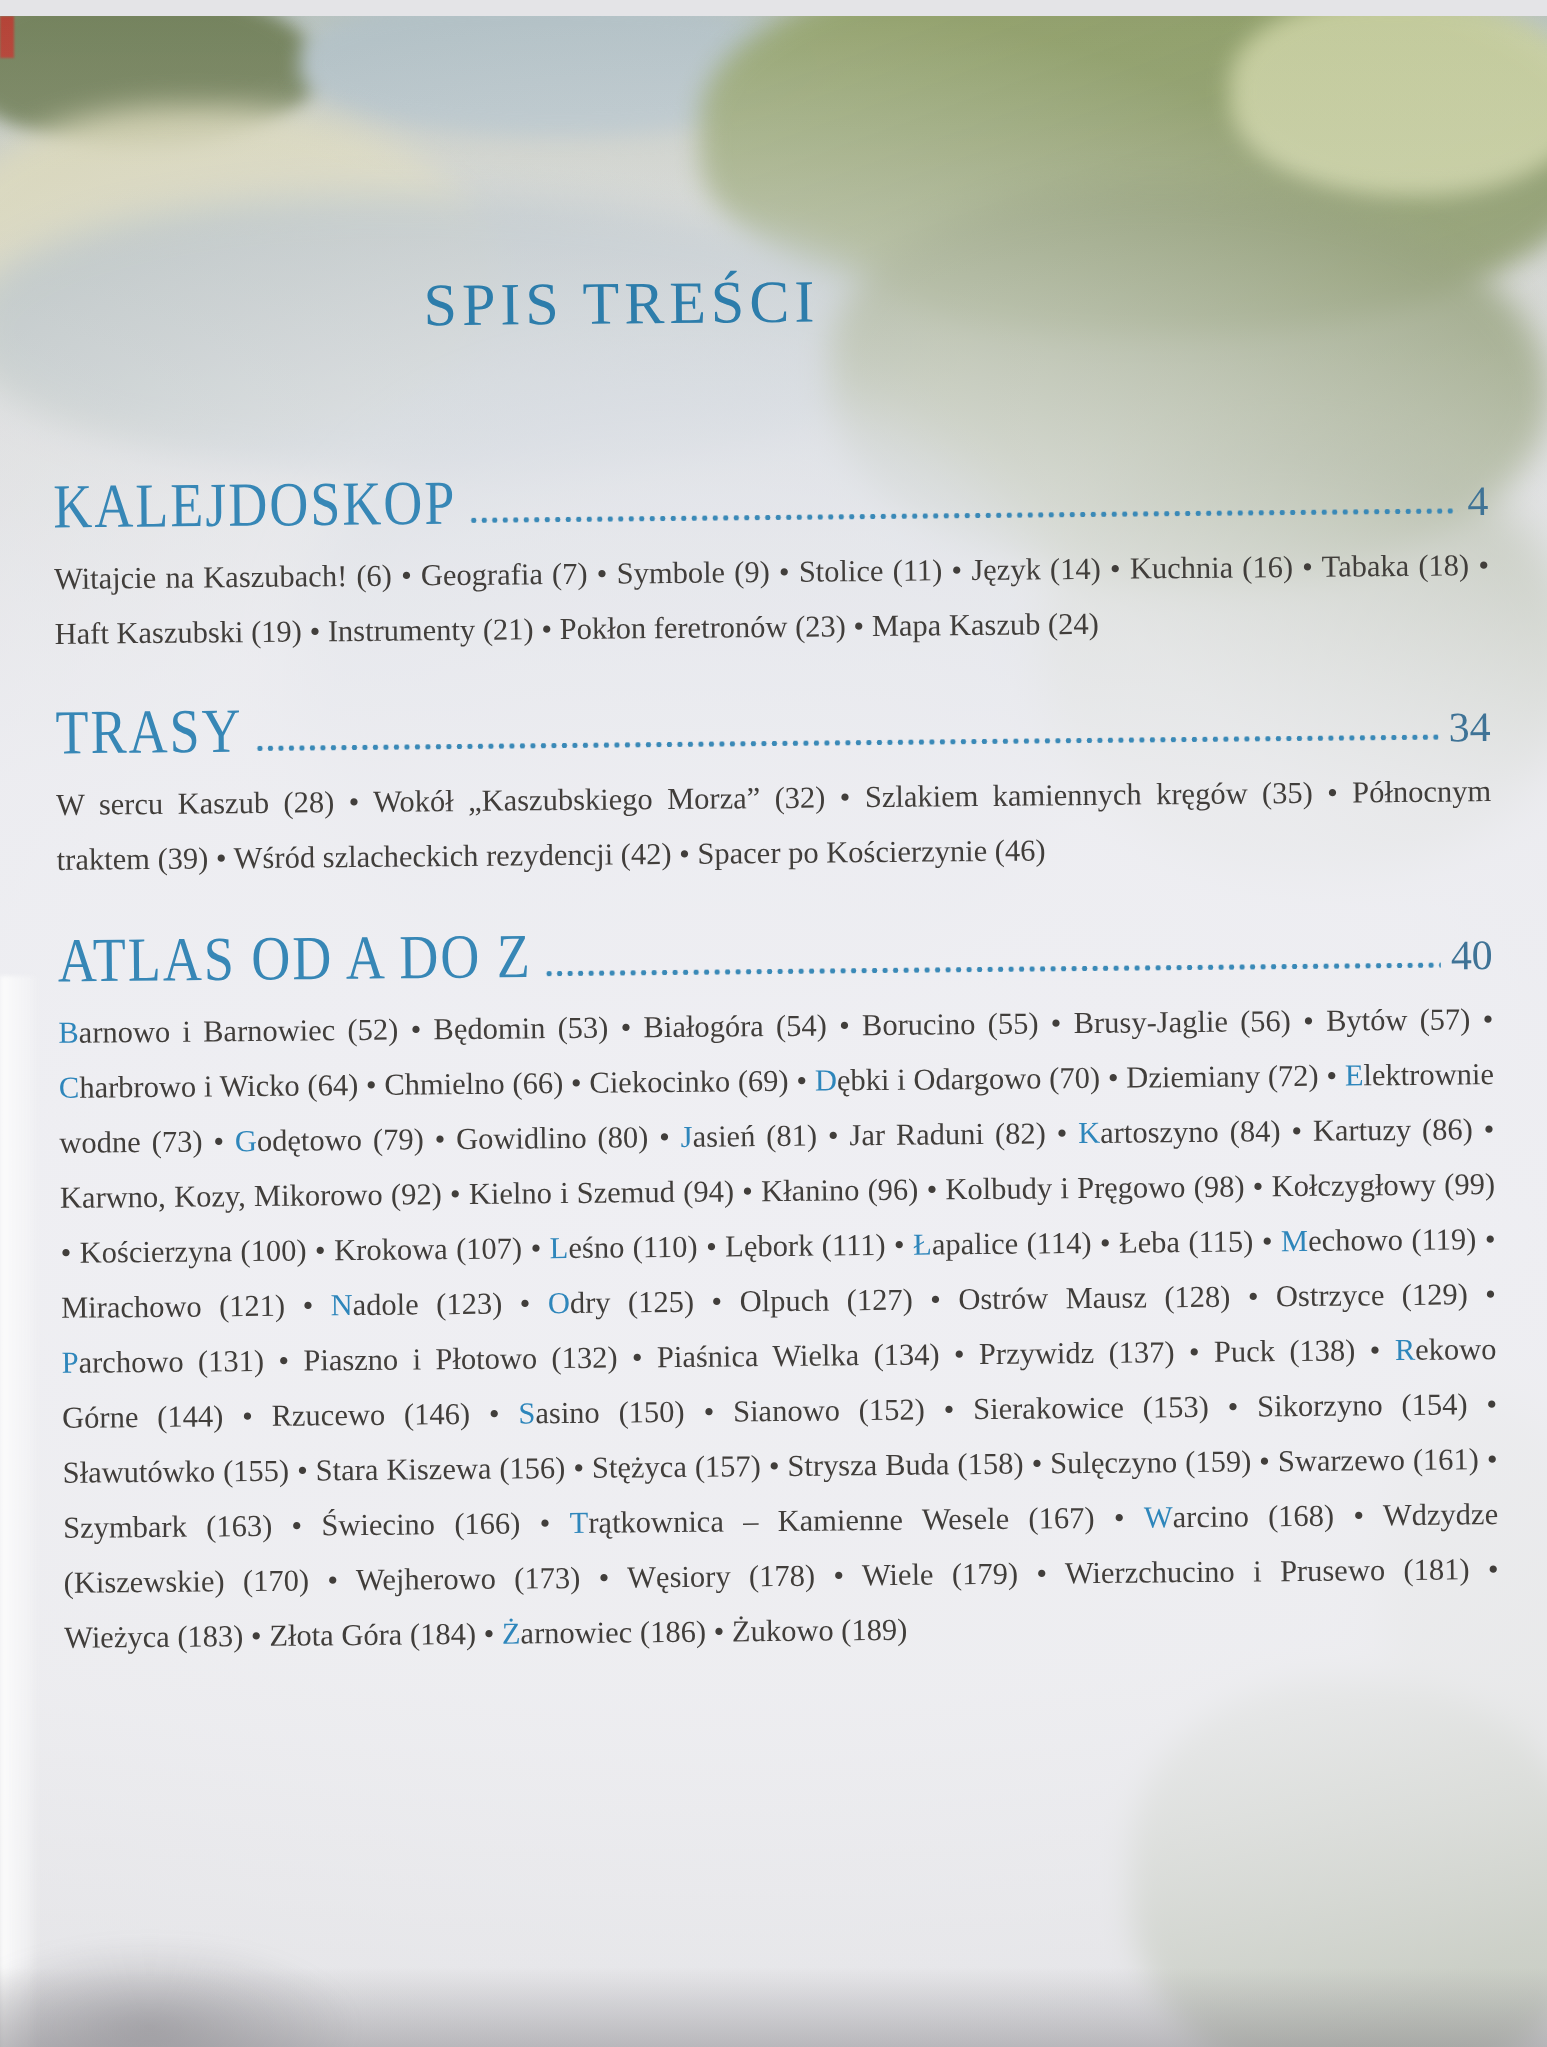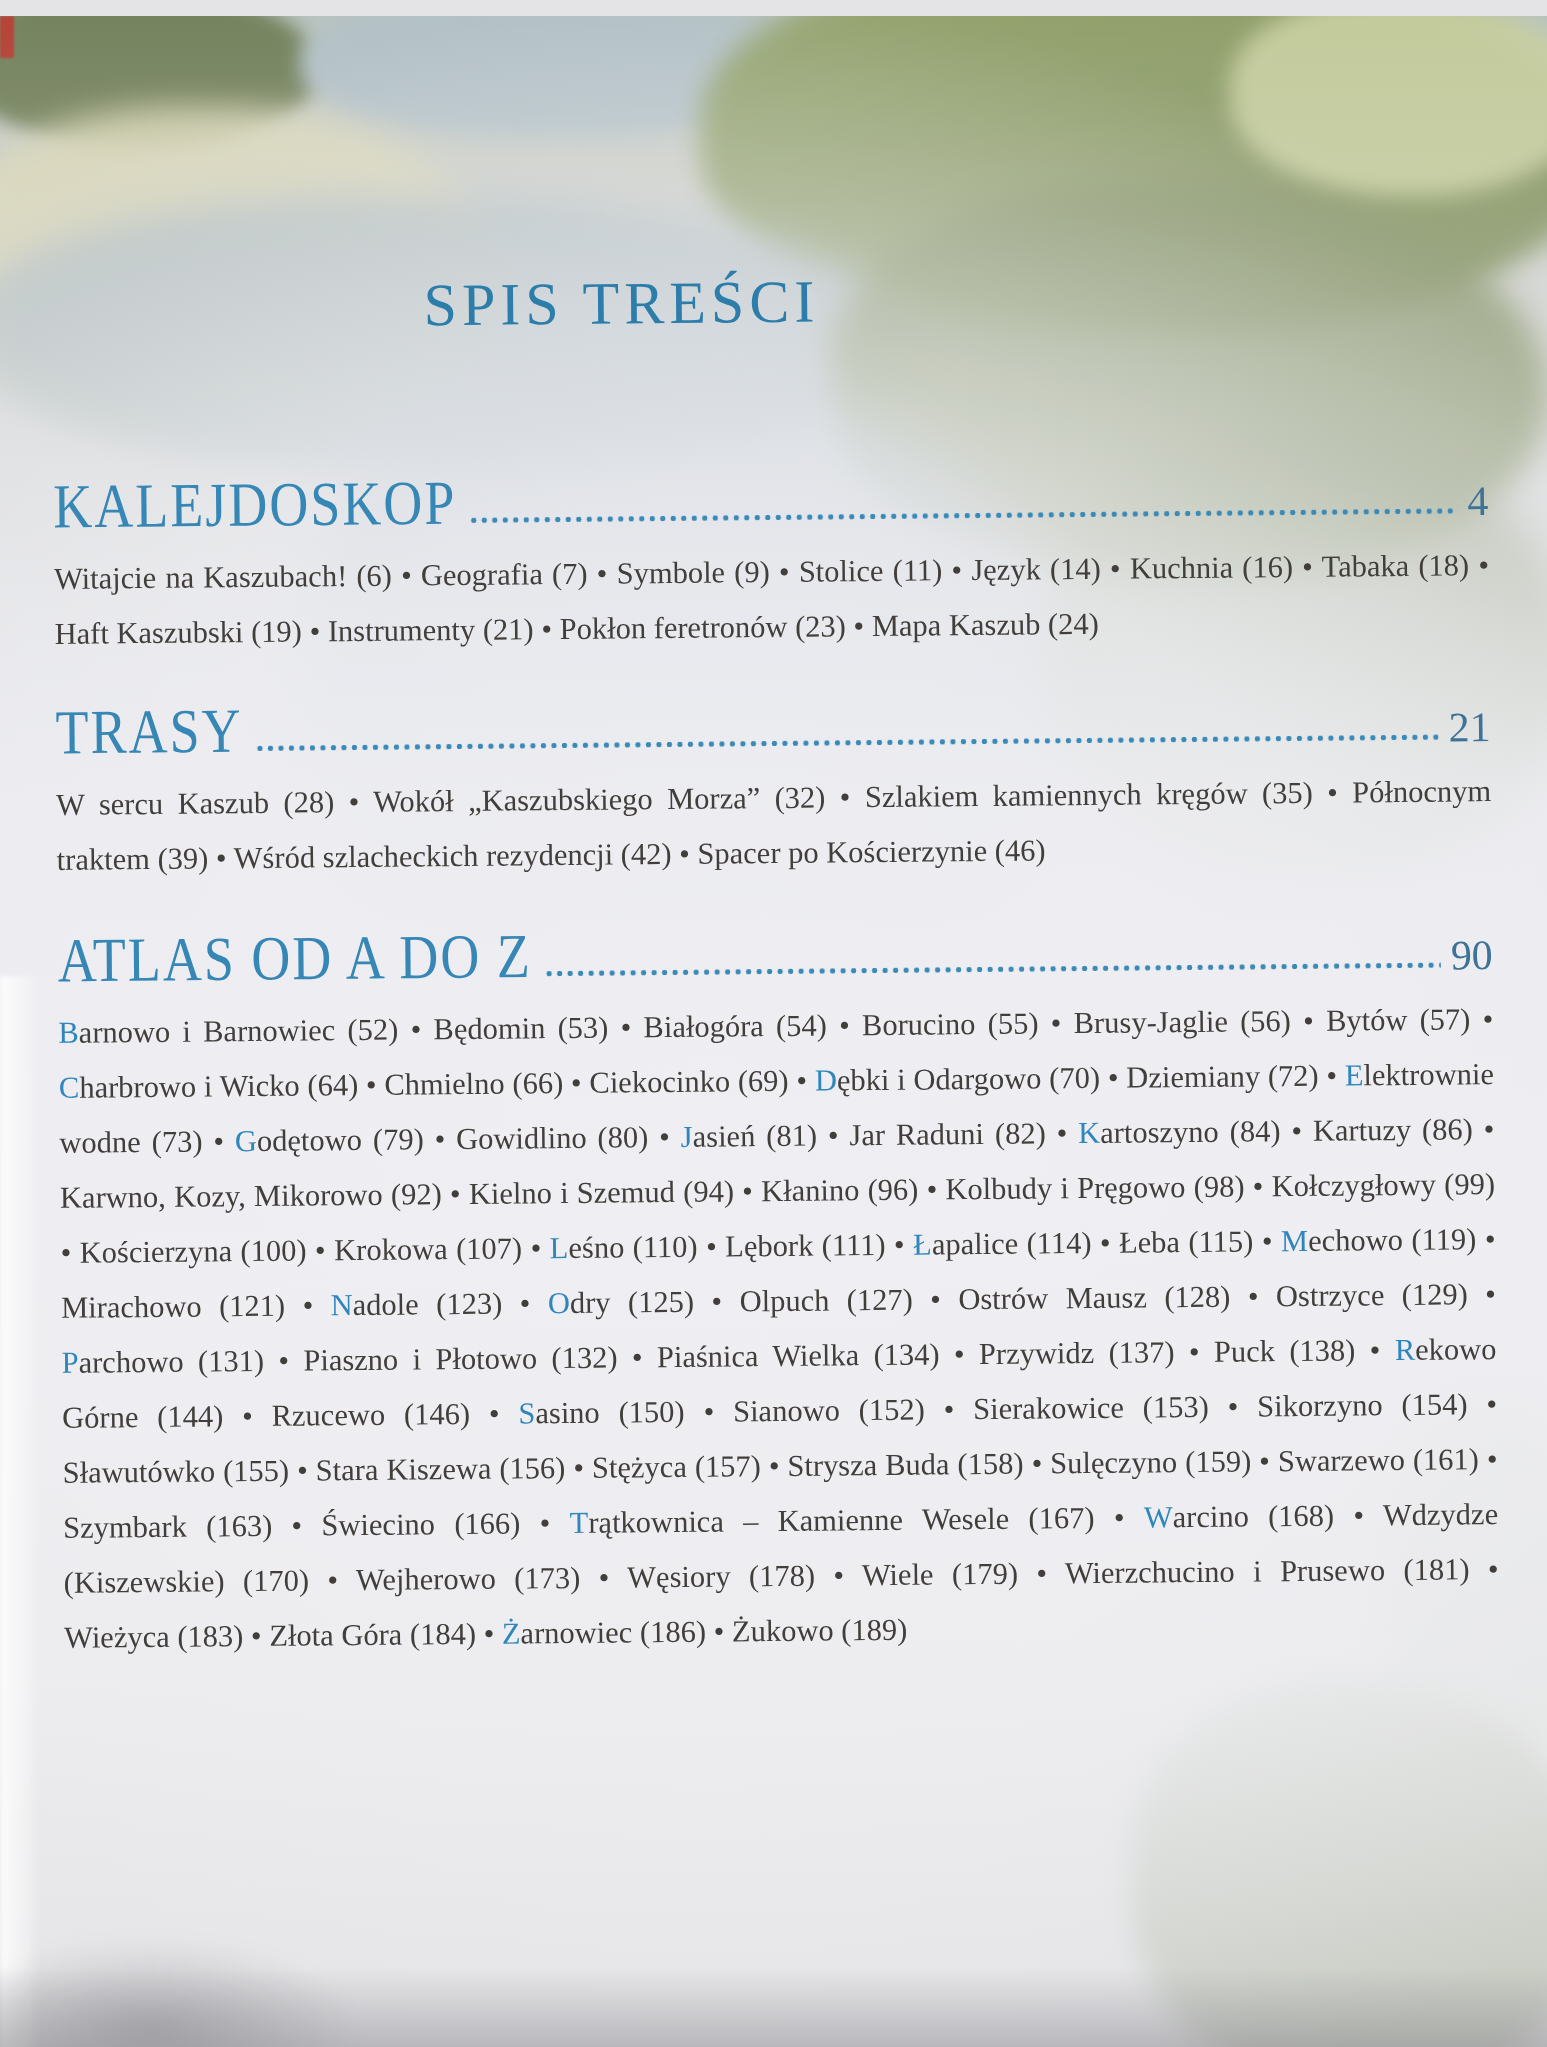--- a/index.html
+++ b/index.html
@@ -99,27 +99,27 @@
         <span class="leader"></span>
         <span class="pagenum">4</span>
       </div>
       <p class="entries"><span class="entry">Witajcie na Kaszubach!&nbsp;(6)</span><span class="sep"> • </span><span class="entry">Geografia&nbsp;(7)</span><span class="sep"> • </span><span class="entry">Symbole&nbsp;(9)</span><span class="sep"> • </span><span class="entry">Stolice&nbsp;(11)</span><span class="sep"> • </span><span class="entry">Język&nbsp;(14)</span><span class="sep"> • </span><span class="entry">Kuchnia&nbsp;(16)</span><span class="sep"> • </span><span class="entry">Tabaka&nbsp;(18)</span><span class="sep"> • </span><span class="entry">Haft Kaszubski&nbsp;(19)</span><span class="sep"> • </span><span class="entry">Instrumenty&nbsp;(21)</span><span class="sep"> • </span><span class="entry">Pokłon feretronów&nbsp;(23)</span><span class="sep"> • </span><span class="entry">Mapa Kaszub&nbsp;(24)</span></p>
     </section>
 
     <section class="section sec-trasy">
       <div class="heading-row">
         <span class="heading">TRASY</span>
         <span class="leader"></span>
-        <span class="pagenum">21</span>
+        <span class="pagenum">34</span>
       </div>
       <p class="entries"><span class="entry">W sercu Kaszub&nbsp;(28)</span><span class="sep"> • </span><span class="entry">Wokół „Kaszubskiego Morza”&nbsp;(32)</span><span class="sep"> • </span><span class="entry">Szlakiem kamiennych kręgów&nbsp;(35)</span><span class="sep"> • </span><span class="entry">Północnym traktem&nbsp;(39)</span><span class="sep"> • </span><span class="entry">Wśród szlacheckich rezydencji&nbsp;(42)</span><span class="sep"> • </span><span class="entry">Spacer po Kościerzynie&nbsp;(46)</span></p>
     </section>
 
     <section class="section sec-atlas">
       <div class="heading-row">
         <span class="heading">ATLAS OD A DO Z</span>
         <span class="leader"></span>
-        <span class="pagenum">90</span>
+        <span class="pagenum">40</span>
       </div>
       <p class="entries"><span class="entry"><span class="initial">B</span>arnowo i Barnowiec&nbsp;(52)</span><span class="sep"> • </span><span class="entry">Będomin&nbsp;(53)</span><span class="sep"> • </span><span class="entry">Białogóra&nbsp;(54)</span><span class="sep"> • </span><span class="entry">Borucino&nbsp;(55)</span><span class="sep"> • </span><span class="entry">Brusy-Jaglie&nbsp;(56)</span><span class="sep"> • </span><span class="entry">Bytów&nbsp;(57)</span><span class="sep"> • </span><span class="entry"><span class="initial">C</span>harbrowo i Wicko&nbsp;(64)</span><span class="sep"> • </span><span class="entry">Chmielno&nbsp;(66)</span><span class="sep"> • </span><span class="entry">Ciekocinko&nbsp;(69)</span><span class="sep"> • </span><span class="entry"><span class="initial">D</span>ębki i Odargowo&nbsp;(70)</span><span class="sep"> • </span><span class="entry">Dziemiany&nbsp;(72)</span><span class="sep"> • </span><span class="entry"><span class="initial">E</span>lektrownie wodne&nbsp;(73)</span><span class="sep"> • </span><span class="entry"><span class="initial">G</span>odętowo&nbsp;(79)</span><span class="sep"> • </span><span class="entry">Gowidlino&nbsp;(80)</span><span class="sep"> • </span><span class="entry"><span class="initial">J</span>asień&nbsp;(81)</span><span class="sep"> • </span><span class="entry">Jar Raduni&nbsp;(82)</span><span class="sep"> • </span><span class="entry"><span class="initial">K</span>artoszyno&nbsp;(84)</span><span class="sep"> • </span><span class="entry">Kartuzy&nbsp;(86)</span><span class="sep"> • </span><span class="entry">Karwno, Kozy, Mikorowo&nbsp;(92)</span><span class="sep"> • </span><span class="entry">Kielno i Szemud&nbsp;(94)</span><span class="sep"> • </span><span class="entry">Kłanino&nbsp;(96)</span><span class="sep"> • </span><span class="entry">Kolbudy i Pręgowo&nbsp;(98)</span><span class="sep"> • </span><span class="entry">Kołczygłowy&nbsp;(99)</span><span class="sep"> • </span><span class="entry">Kościerzyna&nbsp;(100)</span><span class="sep"> • </span><span class="entry">Krokowa&nbsp;(107)</span><span class="sep"> • </span><span class="entry"><span class="initial">L</span>eśno&nbsp;(110)</span><span class="sep"> • </span><span class="entry">Lębork&nbsp;(111)</span><span class="sep"> • </span><span class="entry"><span class="initial">Ł</span>apalice&nbsp;(114)</span><span class="sep"> • </span><span class="entry">Łeba&nbsp;(115)</span><span class="sep"> • </span><span class="entry"><span class="initial">M</span>echowo&nbsp;(119)</span><span class="sep"> • </span><span class="entry">Mirachowo&nbsp;(121)</span><span class="sep"> • </span><span class="entry"><span class="initial">N</span>adole&nbsp;(123)</span><span class="sep"> • </span><span class="entry"><span class="initial">O</span>dry&nbsp;(125)</span><span class="sep"> • </span><span class="entry">Olpuch&nbsp;(127)</span><span class="sep"> • </span><span class="entry">Ostrów Mausz&nbsp;(128)</span><span class="sep"> • </span><span class="entry">Ostrzyce&nbsp;(129)</span><span class="sep"> • </span><span class="entry"><span class="initial">P</span>archowo&nbsp;(131)</span><span class="sep"> • </span><span class="entry">Piaszno i Płotowo&nbsp;(132)</span><span class="sep"> • </span><span class="entry">Piaśnica Wielka&nbsp;(134)</span><span class="sep"> • </span><span class="entry">Przywidz&nbsp;(137)</span><span class="sep"> • </span><span class="entry">Puck&nbsp;(138)</span><span class="sep"> • </span><span class="entry"><span class="initial">R</span>ekowo Górne&nbsp;(144)</span><span class="sep"> • </span><span class="entry">Rzucewo&nbsp;(146)</span><span class="sep"> • </span><span class="entry"><span class="initial">S</span>asino&nbsp;(150)</span><span class="sep"> • </span><span class="entry">Sianowo&nbsp;(152)</span><span class="sep"> • </span><span class="entry">Sierakowice&nbsp;(153)</span><span class="sep"> • </span><span class="entry">Sikorzyno&nbsp;(154)</span><span class="sep"> • </span><span class="entry">Sławutówko&nbsp;(155)</span><span class="sep"> • </span><span class="entry">Stara Kiszewa&nbsp;(156)</span><span class="sep"> • </span><span class="entry">Stężyca&nbsp;(157)</span><span class="sep"> • </span><span class="entry">Strysza Buda&nbsp;(158)</span><span class="sep"> • </span><span class="entry">Sulęczyno&nbsp;(159)</span><span class="sep"> • </span><span class="entry">Swarzewo&nbsp;(161)</span><span class="sep"> • </span><span class="entry">Szymbark&nbsp;(163)</span><span class="sep"> • </span><span class="entry">Świecino&nbsp;(166)</span><span class="sep"> • </span><span class="entry"><span class="initial">T</span>rątkownica – Kamienne Wesele&nbsp;(167)</span><span class="sep"> • </span><span class="entry"><span class="initial">W</span>arcino&nbsp;(168)</span><span class="sep"> • </span><span class="entry">Wdzydze (Kiszewskie)&nbsp;(170)</span><span class="sep"> • </span><span class="entry">Wejherowo&nbsp;(173)</span><span class="sep"> • </span><span class="entry">Węsiory&nbsp;(178)</span><span class="sep"> • </span><span class="entry">Wiele&nbsp;(179)</span><span class="sep"> • </span><span class="entry">Wierzchucino i Prusewo&nbsp;(181)</span><span class="sep"> • </span><span class="entry">Wieżyca&nbsp;(183)</span><span class="sep"> • </span><span class="entry">Złota Góra&nbsp;(184)</span><span class="sep"> • </span><span class="entry"><span class="initial">Ż</span>arnowiec&nbsp;(186)</span><span class="sep"> • </span><span class="entry">Żukowo&nbsp;(189)</span></p>
     </section>
   </div>
 </div>
 
 </body></html>

